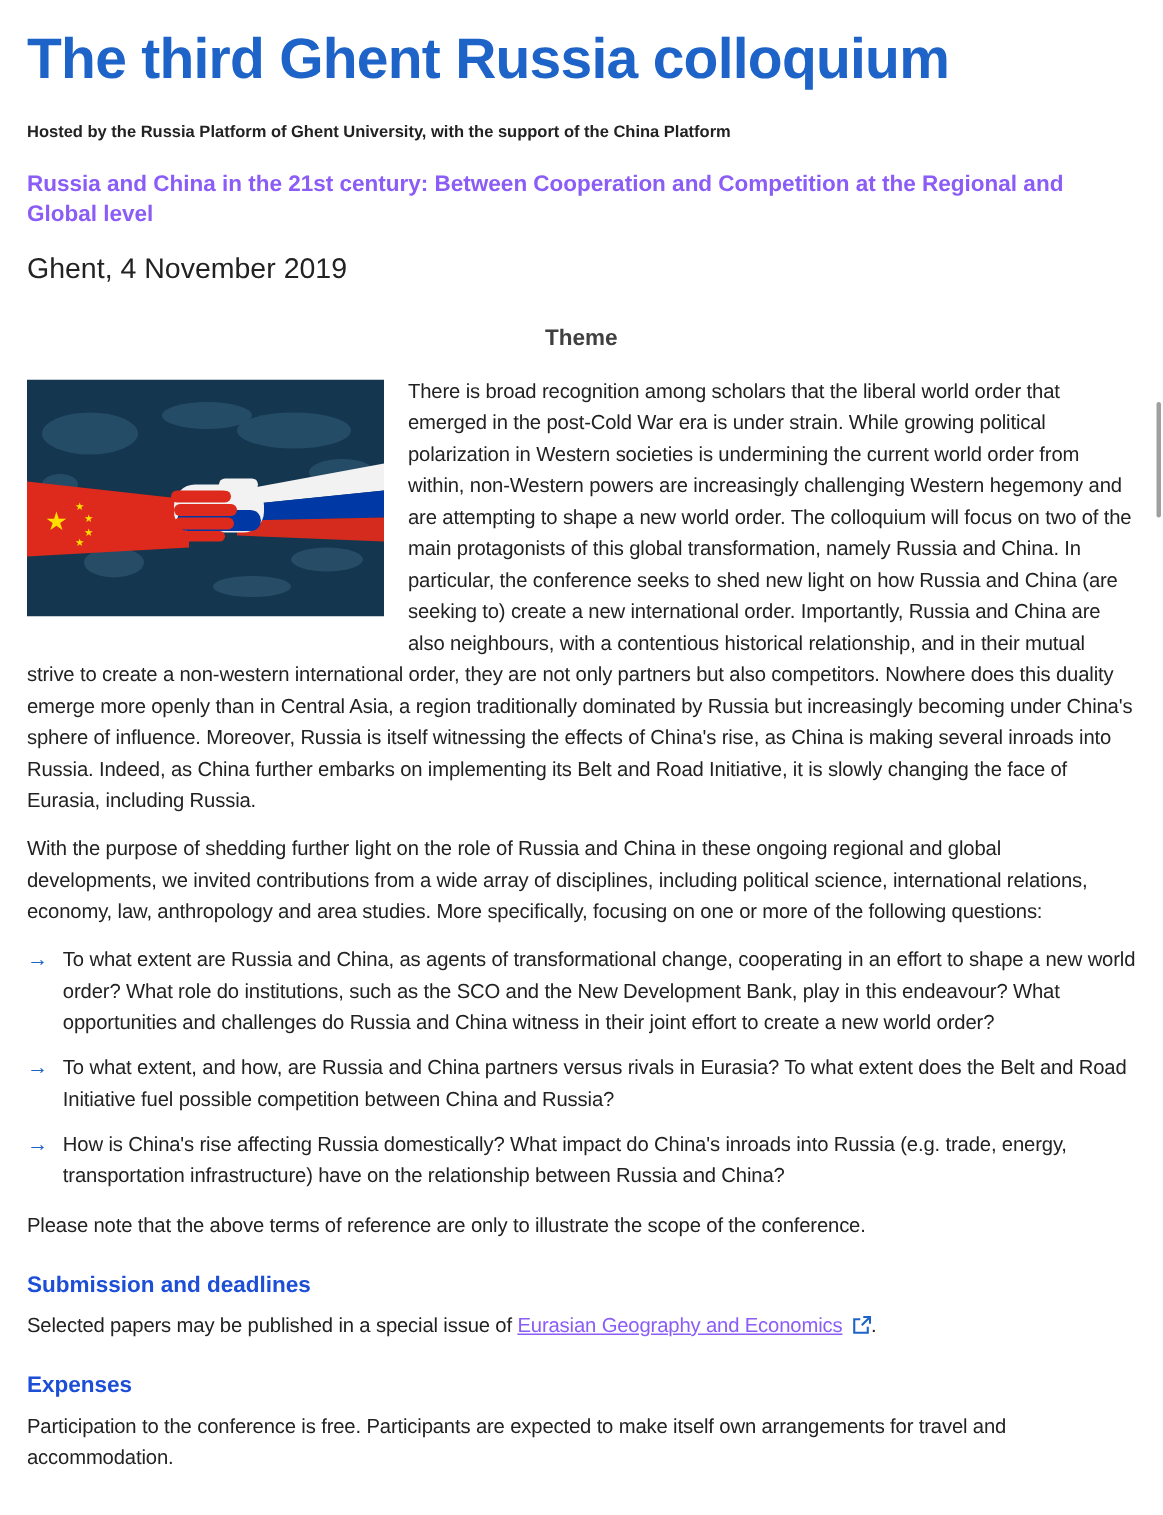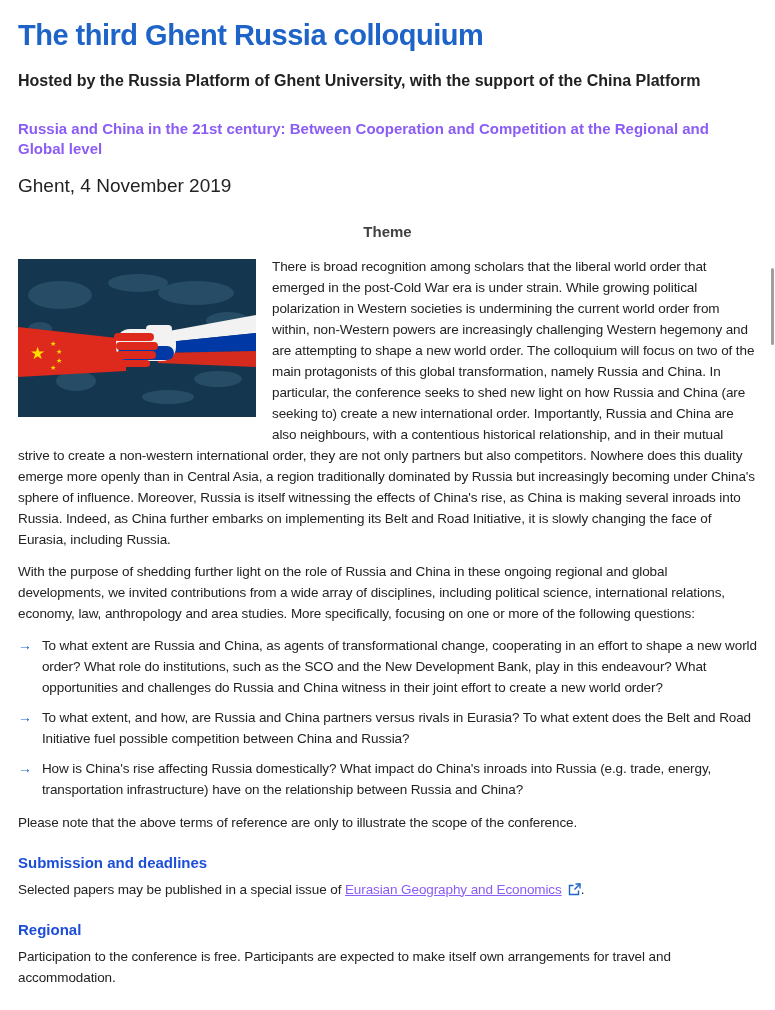--- a/index.html
+++ b/index.html
@@ -5,24 +5,24 @@
   html,body{margin:0;padding:0;}
   body{
     width:775px;height:1010px;overflow:hidden;position:relative;
     background:#ffffff;color:#222222;
     font-family:"Liberation Sans",sans-serif;
     -webkit-font-smoothing:antialiased;
   }
   .page{padding:12px 18px 0 18px;}
 
   h1.page-title{
-    color:#1E64C8;font-size:29px;font-weight:700;
+    color:#1E64C8;font-size:38px;font-weight:700;
     letter-spacing:-0.5px;margin:8px 0 20px 0;line-height:1.1;
   }
-  .subtitle{font-size:16px;font-weight:700;margin:0 0 29px 0;}
+  .subtitle{font-size:11px;font-weight:700;margin:0 0 19px 0;}
   .event-heading{
     color:#8b5cf6;font-size:15px;font-weight:700;line-height:20px;
     margin:0 0 13px 0;max-width:720px;
   }
   .event-date{font-size:19px;margin:16px 0 26px 0;}
   h2.section-heading{color:#404040;font-size:15px;font-weight:700;margin:0 0 16px 0;text-align:center;}
   h3.sub-heading{color:#1d4ed8;font-size:15px;font-weight:700;margin:21px 0 8px 0;}
 
   p.body-text{font-size:13.5px;line-height:21px;letter-spacing:-0.1px;margin:0 0 11px 0;}
 
@@ -128,19 +128,19 @@
 
   <h3 class="sub-heading">Submission and deadlines</h3>
   <p class="body-text">
     <span>Selected papers may be published in a special issue of </span><a class="text-link" href="#"><span>Eurasian Geography and Economics</span></a><span class="ext-icon"><svg width="13" height="13" viewBox="0 0 13 13" fill="none" stroke="#1E64C8" stroke-width="1.4">
           <path d="M10.5 7.5v4h-9v-9h4"></path>
           <path d="M7.5 1h4.5v4.5"></path>
           <path d="M12 1L6.5 6.5"></path>
         </svg></span><span>.</span>
   </p>
 
-  <h3 class="sub-heading">Regional</h3>
+  <h3 class="sub-heading">Expenses</h3>
   <p class="body-text">Participation to the conference is free. Participants are expected to make itself own arrangements for travel and accommodation.</p>
 
 
 </div>
 
 <div class="scroll-thumb"></div>
 
 </body></html>

